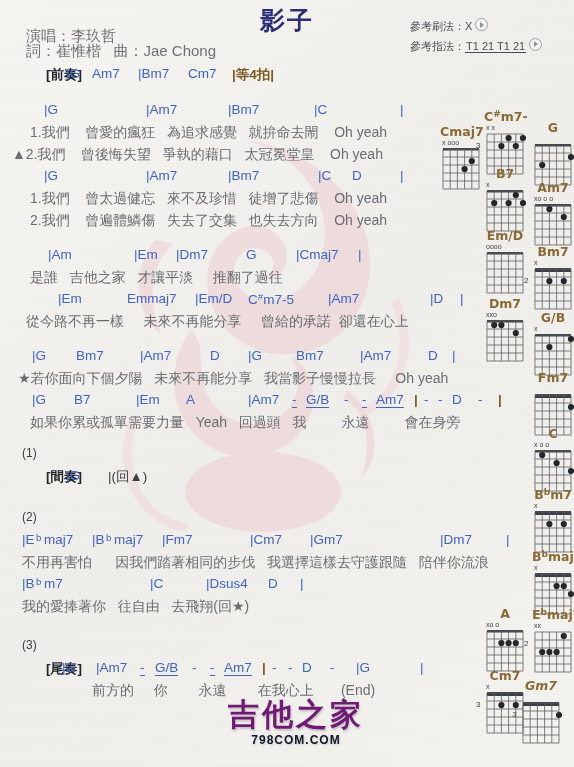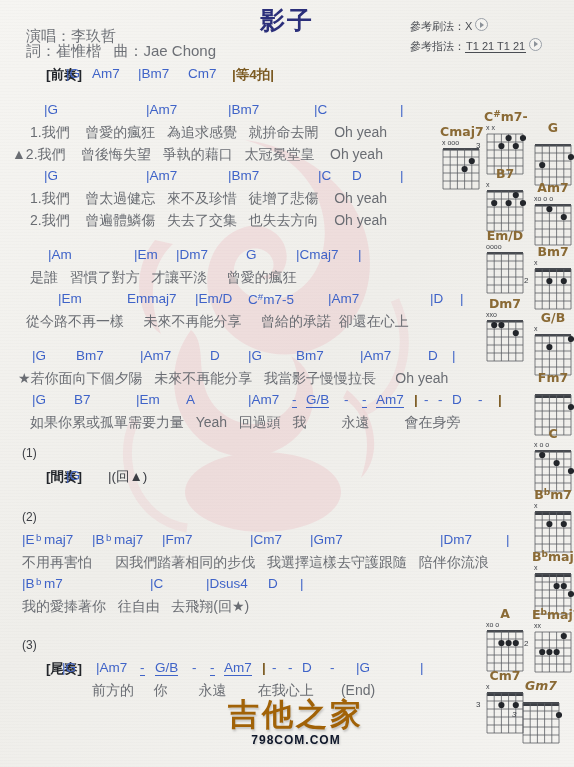--- a/index.html
+++ b/index.html
@@ -12,21 +12,21 @@
   #paper{position:absolute;inset:0;
     background:
       repeating-linear-gradient(0deg,rgba(0,0,0,.012) 0px,rgba(0,0,0,.012) 1px,rgba(255,255,255,0) 1px,rgba(255,255,255,0) 3px),
       linear-gradient(135deg,#f6f5f2 0%,#efeeea 50%,#f4f3f0 100%);
   }
   
   #wm-art{position:absolute;left:95px;top:120px;width:330px;height:470px;
     opacity:.30;pointer-events:none;}
   #wm-bottom{position:absolute;left:196px;top:694px;width:200px;text-align:center;
     pointer-events:none;}
-  #wm-bottom .cn{font-size:31px;font-weight:bold;color:#a16207;letter-spacing:3px;
+  #wm-bottom .cn{font-size:31px;font-weight:bold;color:#701a75;letter-spacing:3px;
     text-shadow:1px 2px 2px rgba(120,120,120,.35);font-family:"DejaVu Sans",sans-serif;}
   #wm-bottom .en{font-size:12px;font-weight:bold;color:#0f172a;letter-spacing:1px;
     text-shadow:1px 1px 2px rgba(120,120,120,.3);margin-top:-3px;}
 
   
   #title{position:absolute;left:0;right:0;top:4px;text-align:center;
     font-size:25px;font-weight:bold;color:#2b2f7a;letter-spacing:2px;
     font-family:"DejaVu Sans",sans-serif;}
   #credits{position:absolute;left:26px;top:28px;font-size:15px;color:#6d7076;line-height:15px;}
   #credits .row{white-space:pre;}
@@ -113,21 +113,21 @@
     <div class="line chordline"><span class="tok blk" style="left:22px">[前奏]</span><span class="tok" style="left:66px">|G</span><span class="tok" style="left:92px">Am7</span><span class="tok" style="left:138px">|Bm7</span><span class="tok" style="left:188px">Cm7</span><span class="tok bar" style="left:232px">|等4拍|</span></div>
     <div class="gap" style="height: 14px;"></div>
     <div class="line chordline"><span class="tok" style="left:44px">|G</span><span class="tok" style="left:146px">|Am7</span><span class="tok" style="left:228px">|Bm7</span><span class="tok" style="left:314px">|C</span><span class="tok" style="left:400px">|</span></div>
     <div class="line lyricline"><span class="tok" style="left:30px">1.我們    曾愛的瘋狂   為追求感覺   就拚命去閙    Oh yeah</span></div>
     <div class="line lyricline"><span class="tok" style="left:12px">▲2.我們    曾後悔失望   爭執的藉口   太冠冕堂皇    Oh yeah</span></div>
     <div class="line chordline"><span class="tok" style="left:44px">|G</span><span class="tok" style="left:146px">|Am7</span><span class="tok" style="left:228px">|Bm7</span><span class="tok" style="left:318px">|C</span><span class="tok" style="left:352px">D</span><span class="tok" style="left:400px">|</span></div>
     <div class="line lyricline"><span class="tok" style="left:30px">1.我們    曾太過健忘   來不及珍惜   徒增了悲傷    Oh yeah</span></div>
     <div class="line lyricline"><span class="tok" style="left:30px">2.我們    曾遍體鱗傷   失去了交集   也失去方向    Oh yeah</span></div>
     <div class="gap" style="height: 13px;"></div>
     <div class="line chordline"><span class="tok" style="left:48px">|Am</span><span class="tok" style="left:134px">|Em</span><span class="tok" style="left:176px">|Dm7</span><span class="tok" style="left:246px">G</span><span class="tok" style="left:296px">|Cmaj7</span><span class="tok" style="left:358px">|</span></div>
-    <div class="line lyricline"><span class="tok" style="left:30px">是誰   習慣了對方   才讓平淡     曾愛的瘋狂</span></div>
+    <div class="line lyricline"><span class="tok" style="left:30px">是誰   吉他之家   才讓平淡     推翻了過往</span></div>
     <div class="line chordline"><span class="tok" style="left:58px">|Em</span><span class="tok" style="left:127px">Emmaj7</span><span class="tok" style="left:195px">|Em/D</span><span class="tok" style="left:248px">C<span class="sup">#</span>m7-5</span><span class="tok" style="left:328px">|Am7</span><span class="tok" style="left:430px">|D</span><span class="tok" style="left:460px">|</span></div>
     <div class="line lyricline"><span class="tok" style="left:26px">從今路不再一樣     未來不再能分享     曾給的承諾  卻還在心上</span></div>
     <div class="gap" style="height: 13px;"></div>
     <div class="line chordline"><span class="tok" style="left:32px">|G</span><span class="tok" style="left:76px">Bm7</span><span class="tok" style="left:140px">|Am7</span><span class="tok" style="left:210px">D</span><span class="tok" style="left:248px">|G</span><span class="tok" style="left:296px">Bm7</span><span class="tok" style="left:360px">|Am7</span><span class="tok" style="left:428px">D</span><span class="tok" style="left:452px">|</span></div>
     <div class="line lyricline"><span class="tok" style="left:18px">★若你面向下個夕陽   未來不再能分享   我當影子慢慢拉長     Oh yeah</span></div>
     <div class="line chordline"><span class="tok" style="left:32px">|G</span><span class="tok" style="left:74px">B7</span><span class="tok" style="left:136px">|Em</span><span class="tok" style="left:186px">A</span><span class="tok" style="left:248px">|Am7</span><span class="tok u" style="left:292px">-</span><span class="tok u" style="left:306px">G/B</span><span class="tok" style="left:344px">-</span><span class="tok u" style="left:362px">-</span><span class="tok u" style="left:376px">Am7</span><span class="tok bar" style="left:414px">|</span><span class="tok" style="left:424px">-</span><span class="tok" style="left:438px">-</span><span class="tok" style="left:452px">D</span><span class="tok" style="left:478px">-</span><span class="tok bar" style="left:498px">|</span></div>
     <div class="line lyricline"><span class="tok" style="left:30px">如果你累或孤單需要力量   Yeah   回過頭   我         永遠         會在身旁</span></div>
     <div class="gap" style="height: 10px;"></div>
     <div class="line"><span class="tok mark" style="left:22px;font-size:12px">(1)</span></div>
     <div class="line chordline"><span class="tok blk" style="left:22px">[間奏]</span><span class="tok" style="left:66px">|G</span><span class="tok mark" style="left:108px">|(回▲)</span></div>

